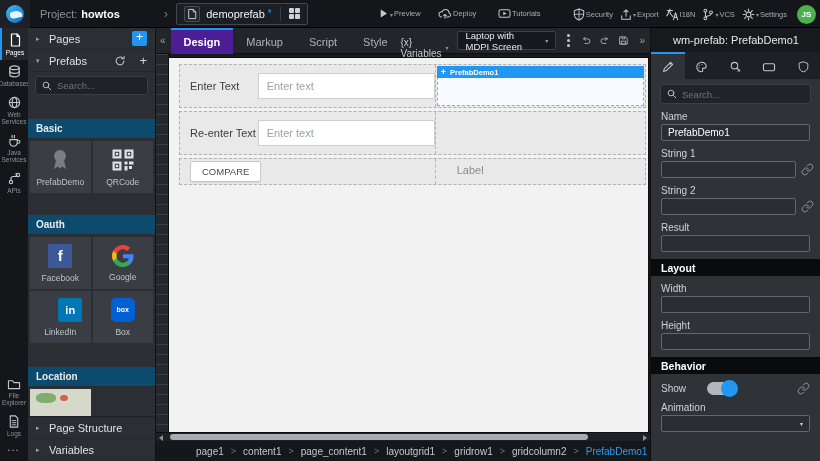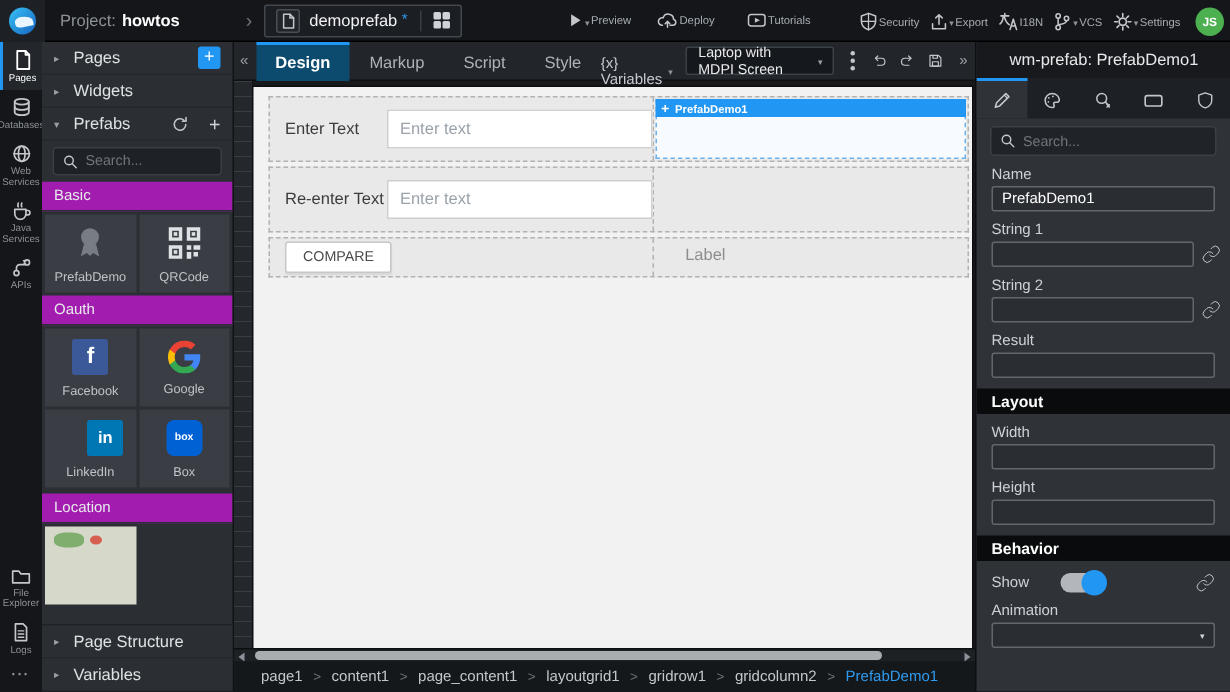--- a/index.html
+++ b/index.html
@@ -48,38 +48,38 @@
   #leftpanel { position:absolute; left:28px; top:28px; width:128px; height:433px; background:#2b2f33; display:flex; flex-direction:column; border-right:1px solid #101214; }
   .lp-row { height:22px; flex:0 0 22px; display:flex; align-items:center; padding:0 8px; gap:6px; border-bottom:1px solid #24282c; cursor:pointer; }
   .lp-row .arr { font-size:7px; color:#9ba0a6; width:7px; }
   .lp-row .lp-lab { font-size:11px; color:#dfe2e5; flex:1; }
   .plus-btn { width:15px; height:15px; background:#2196f3; border-radius:2px; color:#fff; font-size:12px; line-height:13px; text-align:center; cursor:pointer; }
   .row-ic { color:#cfd3d8; font-size:13px; line-height:13px; cursor:pointer; }
   .lp-search { flex:0 0 27px; display:flex; align-items:center; padding:4px 7px; }
   .search-box { flex:1; height:19px; background:#1e2226; border:1px solid #3a3f45; border-radius:3px; display:flex; align-items:center; gap:5px; padding:0 6px; }
   .search-box .ph { font-size:9.5px; color:#6f757d; }
   .lp-scroll { flex:1 1 auto; overflow:hidden; display:flex; flex-direction:column; }
-  .group-hd { flex:0 0 20px; background:#a21caf; display:flex; align-items:center; padding:0 8px; font-size:10px; font-weight:normal; color:#e8eaec; border-bottom:1px solid #2a2e32; }
+  .group-hd { flex:0 0 20px; background:#0c4a6e; display:flex; align-items:center; padding:0 8px; font-size:10px; font-weight:bold; color:#e8eaec; border-bottom:1px solid #2a2e32;margin-top:20px; }
   .tile-grid { display:grid; grid-template-columns:1fr 1fr; gap:2px; padding:2px; }
   .tile { background:#3a3e44; height:52px; display:flex; flex-direction:column; align-items:center; justify-content:center; gap:5px; cursor:pointer; }
   .tile .tlab { font-size:8.5px; color:#bfc4c9; }
   .sq-logo { width:24px; height:24px; border-radius:2px; display:flex; align-items:center; justify-content:center; color:#fff; font-weight:bold; }
   .insta { background:radial-gradient(circle at 30% 110%, #fdf497 0%, #fd5949 45%, #d6249f 60%, #285AEB 90%); border-radius:6px; }
   .map-tile { background:#d6d8ca; height:52px; position:relative; overflow:hidden; }
   .map-tile:before { content:""; position:absolute; left:6px; top:4px; width:20px; height:10px; background:#7fae6e; border-radius:40%; }
   .map-tile:after { content:""; position:absolute; left:30px; top:6px; width:8px; height:6px; background:#d65f4f; border-radius:50%; }
   .lp-bottom { flex:0 0 auto; border-top:1px solid #1f2327; }
   .lp-bottom .lp-row { border-bottom:1px solid #24282c; background:#2b2f33; }
 
   
   #center { position:absolute; left:156px; top:28px; width:494px; height:433px; background:#17191c; }
   #ctoolbar { position:absolute; left:0; top:0; width:494px; height:26px; background:#22262b; border-bottom:1px solid #0e1012; display:flex; align-items:center; }
   .collapse-gl { font-size:10px; color:#9ba0a6; padding:0 5px 0 4px; cursor:pointer; }
   .ctab { height:26px; display:flex; align-items:center; padding:0 13px; font-size:11px; color:#aeb3b9; cursor:pointer; border-top:2px solid transparent; }
-  .ctab.active { background:#0c4a6e; color:#fff; font-weight:bold; border-top:2px solid #2196f3; }
+  .ctab.active { background:#4c1d95; color:#fff; font-weight:bold; border-top:2px solid #2196f3; }
   .ct-right { margin-left:auto; display:flex; align-items:center; gap:9px; padding-right:5px; }
   .vars-btn { font-size:10px; color:#c7cbd0; display:flex; gap:4px; align-items:center; cursor:pointer;margin-top:14px; }
   .vars-btn .vcar { font-size:6px; color:#8d9298; }
   .device-btn { background:#15181c; border:1px solid #3c4147; border-radius:2px; height:19px; display:flex; align-items:center; gap:6px; padding:0 7px; font-size:9.5px; color:#e8eaec; cursor:pointer; }
   .device-btn .vcar { font-size:6px; color:#9ba0a6; }
   .kebab { display:flex; flex-direction:column; gap:2px; cursor:pointer; padding:0 2px; }
   .kebab i { width:3px; height:3px; border-radius:50%; background:#c3c7cc; }
   .tool-ic { cursor:pointer; }
   .more-gl { font-size:10px; color:#9ba0a6; cursor:pointer; padding-left:2px; }
 
@@ -101,21 +101,21 @@
   .sel-head { height:12px; background:#2196f3; display:flex; align-items:center; gap:4px; padding:0 4px; margin:-1px -1px 0 -1px; }
   .sel-head .mv { color:#fff; font-size:9px; font-weight:bold; line-height:9px; }
   .sel-head .wname { color:#fff; font-size:7.5px; font-weight:bold; }
 
   #hscroll { position:absolute; left:0; right:0; bottom:20px; height:9px; background:#1d2024; border-top:1px solid #0c0e10; }
   #hscroll .thumb { position:absolute; left:14px; top:1px; width:418px; height:6px; background:#a9adb2; border-radius:3px; cursor:pointer; }
   .sb-arrow { position:absolute; top:2px; width:0; height:0; border-top:3px solid transparent; border-bottom:3px solid transparent; }
   .sb-left { left:3px; border-right:4px solid #8d9298; }
   .sb-right { right:3px; border-left:4px solid #8d9298; }
 
-  #breadcrumb { position:absolute; left:0; right:0; bottom:0; height:20px; background:#15181b; display:flex; align-items:center; padding-left:18px; gap:7px; font-size:10px; }
+  #breadcrumb { position:absolute; left:0; right:0; bottom:0; height:20px; background:#15181b; display:flex; align-items:center; padding-left:40px; gap:7px; font-size:10px; }
   #breadcrumb .bc { color:#c3c7cc; cursor:pointer; }
   #breadcrumb .bc.last { color:#2e9bf0; }
   #breadcrumb .sep { color:#6f757d; font-size:9px; }
 
   
   #rightpanel { position:absolute; left:650px; top:28px; width:170px; height:433px; background:#2f3338; border-left:1px solid #0c0e10; overflow:hidden; }
   .rp-title { height:24px; background:#17191c; display:flex; align-items:center; padding-left:22px; font-size:11px; color:#e6e8ea; }
   .rp-tabs { height:27px; background:#1d2125; display:flex; }
   .rp-tab { flex:1; display:flex; align-items:center; justify-content:center; border-top:2px solid transparent; cursor:pointer; }
   .rp-tab.active { background:#2f3338; border-top:2px solid #2196f3; }
@@ -300,24 +300,20 @@
     <div class="rail-dots">•••</div>
   </div>
 
   <div id="leftpanel">
     <div class="lp-row">
       <span class="arr">▸</span>
       <span class="lp-lab">Pages</span>
       <span class="plus-btn">+</span>
     </div>
     <div class="lp-row">
-      <span class="arr">▸</span>
-      <span class="lp-lab">Widgets</span>
-    </div>
-    <div class="lp-row">
       <span class="arr">▾</span>
       <span class="lp-lab">Prefabs</span>
       <svg class="ic" width="12" height="12" viewBox="0 0 14 14" style="margin-right:7px;">
           <path d="M11.5 7 a4.5 4.5 0 1 1-1.4-3.3"></path>
           <path d="M11.7 1.6 v2.8 h-2.8"></path>
         </svg>
       <span class="row-ic">+</span>
     </div>
     <div class="lp-search">
       <div class="search-box">

